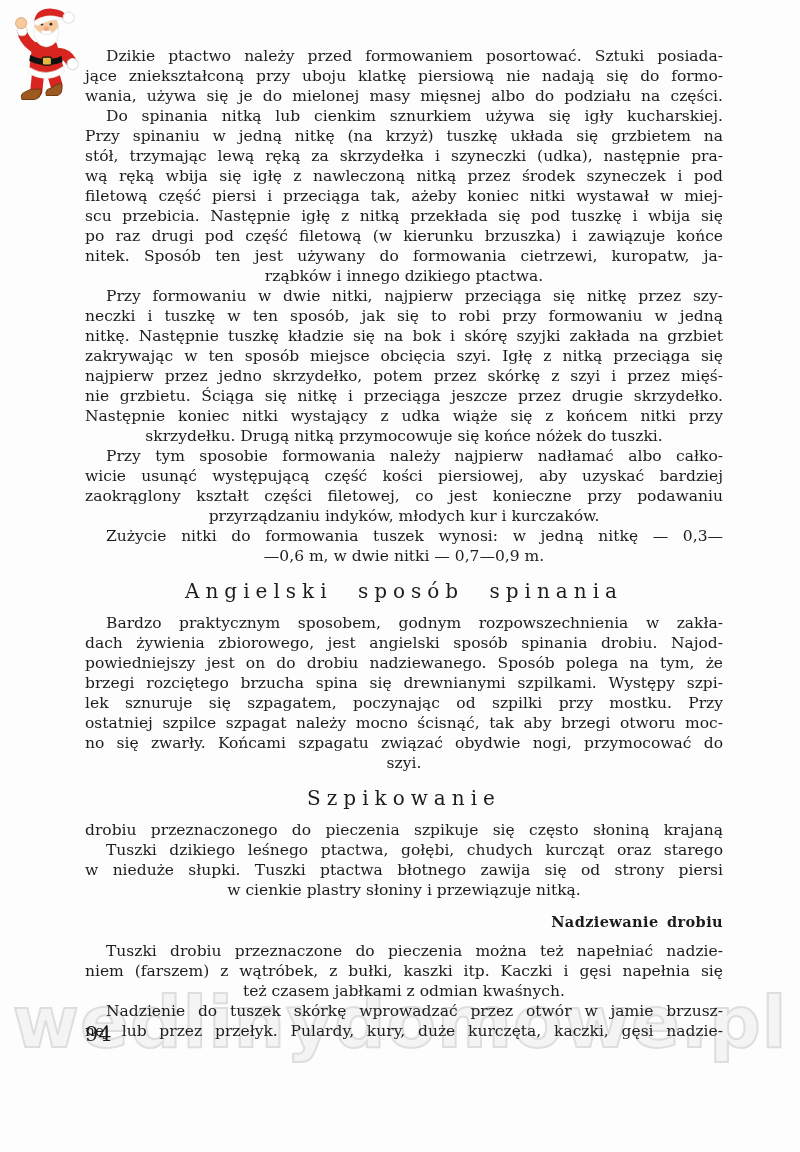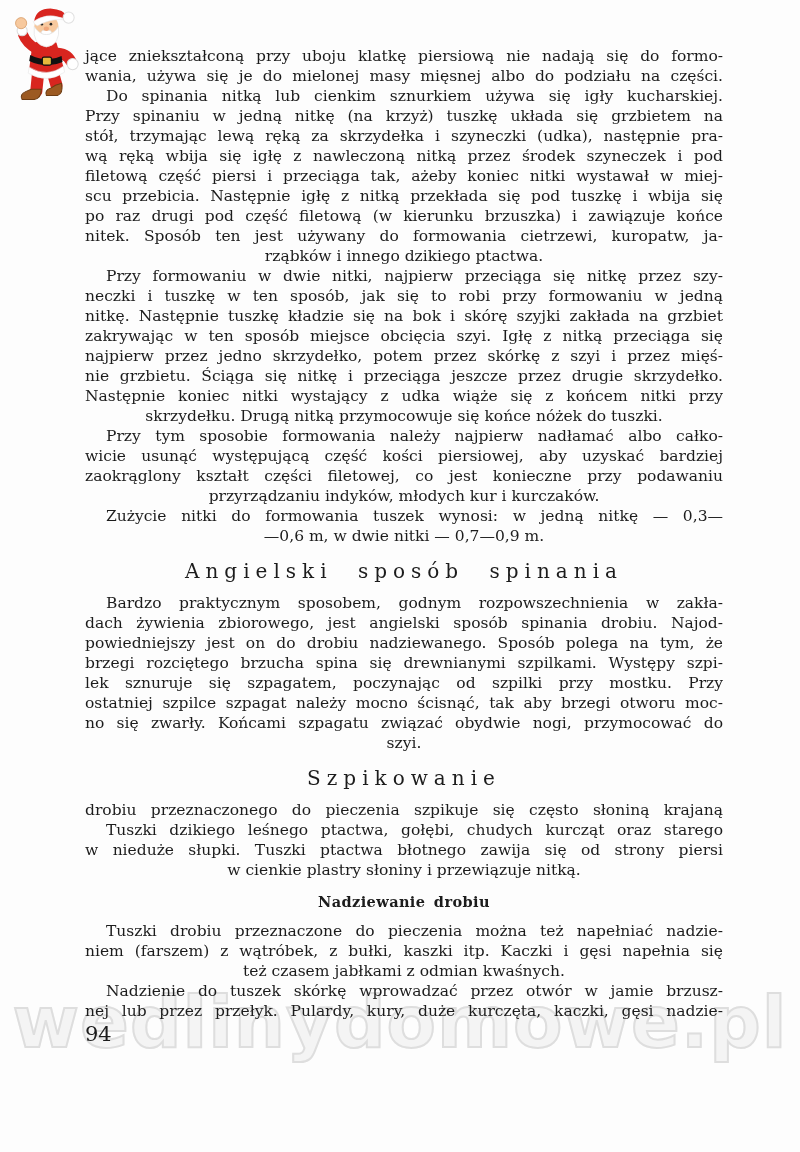--- a/index.html
+++ b/index.html
@@ -37,21 +37,21 @@
     margin: 15px 0 12px 0;
     text-align: center;
     font-size: 20px;
     font-weight: normal;
     letter-spacing: 6px;
     word-spacing: 13px;
     line-height: 20px;
   }
   .subheading-bold {
     margin: 12px 0 10px 0;
-    text-align: center;
+    text-align: right;
     font-size: 14.5px;
     font-weight: bold;
     letter-spacing: 0.4px;
     word-spacing: 3px;
     line-height: 19px;
   }
   .page-number {
     position: absolute;
     left: 85px;
     top: 1022px;
@@ -114,20 +114,21 @@
       <path d="M24 16 Q26 4 40 4 Q54 5 56 12 L57 15 Q44 8 26 19 Z" fill="#d8251f"></path>
       <path d="M23 17 Q36 8 50 13 L57 16 Q44 12 27 21 Q24 20 23 17 Z" fill="#ffffff" stroke="#e6e6e6" stroke-width="0.6"></path>
       <circle cx="58" cy="13" r="5.5" fill="#ffffff" stroke="#e0e0e0" stroke-width="1"></circle>
     </svg>
   </div>
 
   <div class="watermark">wedlinydomowe.pl</div>
 
   <div class="content">
     <div class="para">
+        <div class="ln ln-first jl">Dzikie ptactwo należy przed formowaniem posortować. Sztuki posiada-</div>
         <div class="ln jl">jące zniekształconą przy uboju klatkę piersiową nie nadają się do formo-</div>
         <div class="ln jl">wania, używa się je do mielonej masy mięsnej albo do podziału na części.</div>
       </div>
     <div class="para">
         <div class="ln ln-first jl">Do spinania nitką lub cienkim sznurkiem używa się igły kucharskiej.</div>
         <div class="ln jl">Przy spinaniu w jedną nitkę (na krzyż) tuszkę układa się grzbietem na</div>
         <div class="ln jl">stół, trzymając lewą ręką za skrzydełka i szyneczki (udka), następnie pra-</div>
         <div class="ln jl">wą ręką wbija się igłę z nawleczoną nitką przez środek szyneczek i pod</div>
         <div class="ln jl">filetową część piersi i przeciąga tak, ażeby koniec nitki wystawał w miej-</div>
         <div class="ln jl">scu przebicia. Następnie igłę z nitką przekłada się pod tuszkę i wbija się</div>

